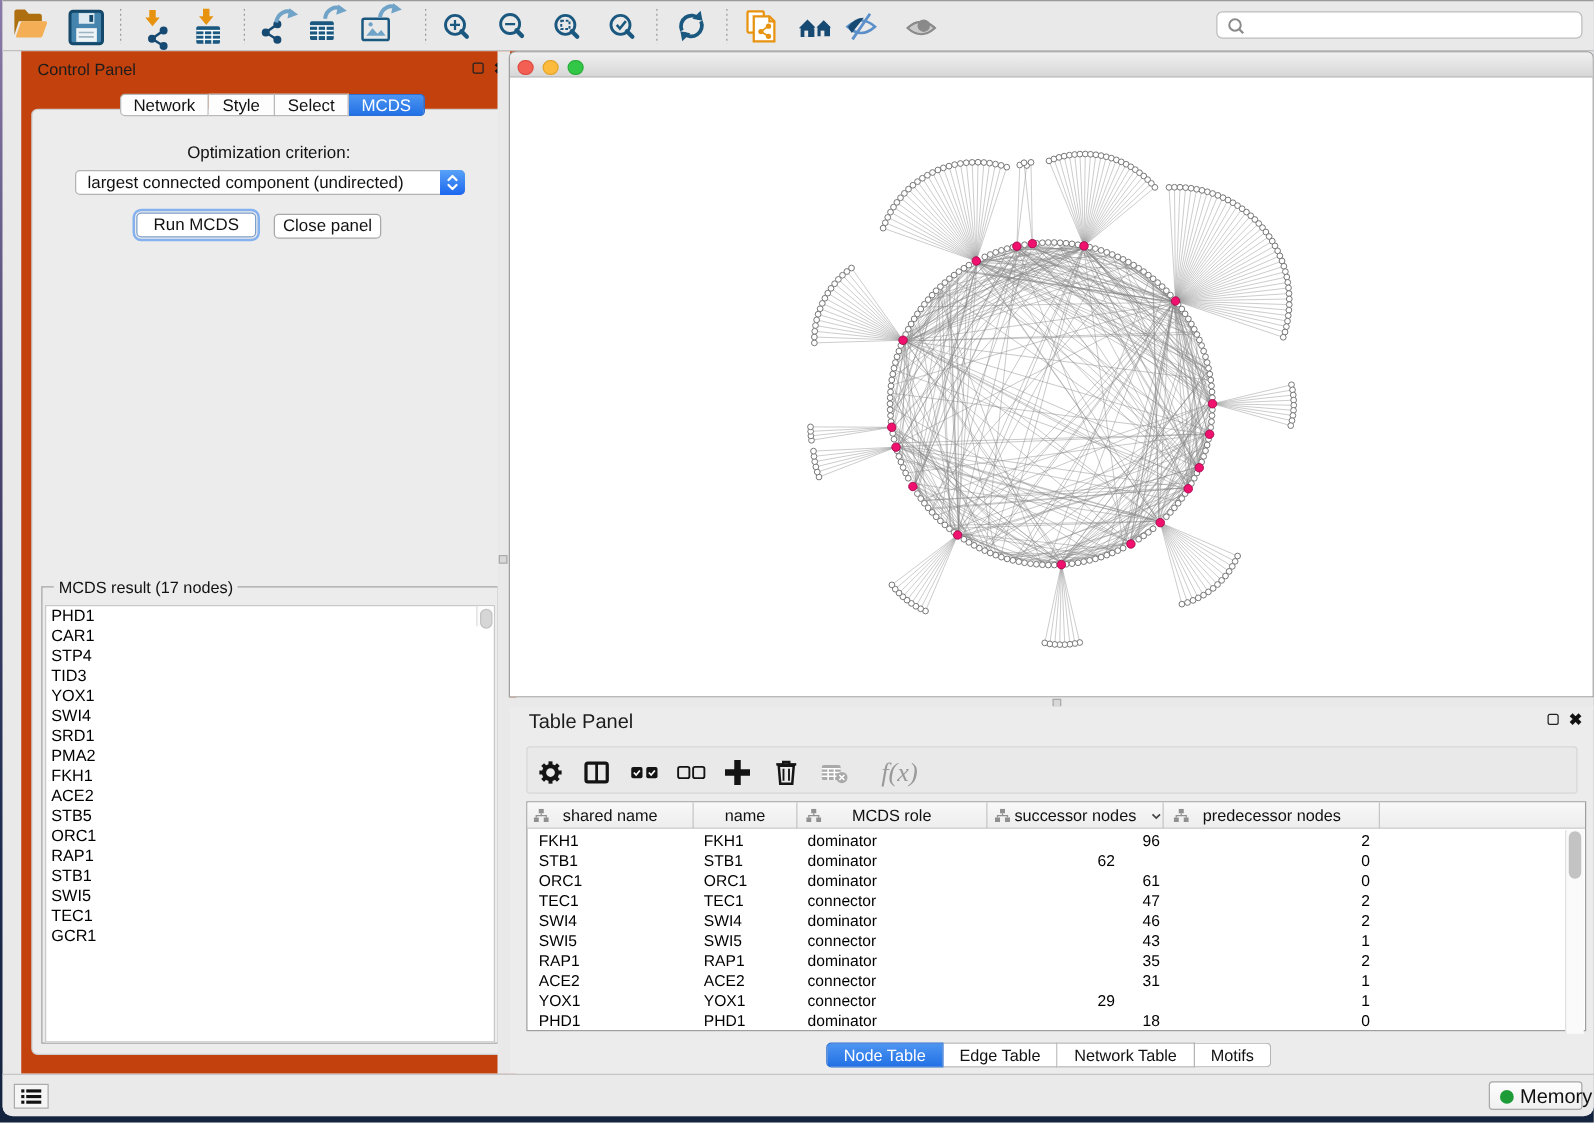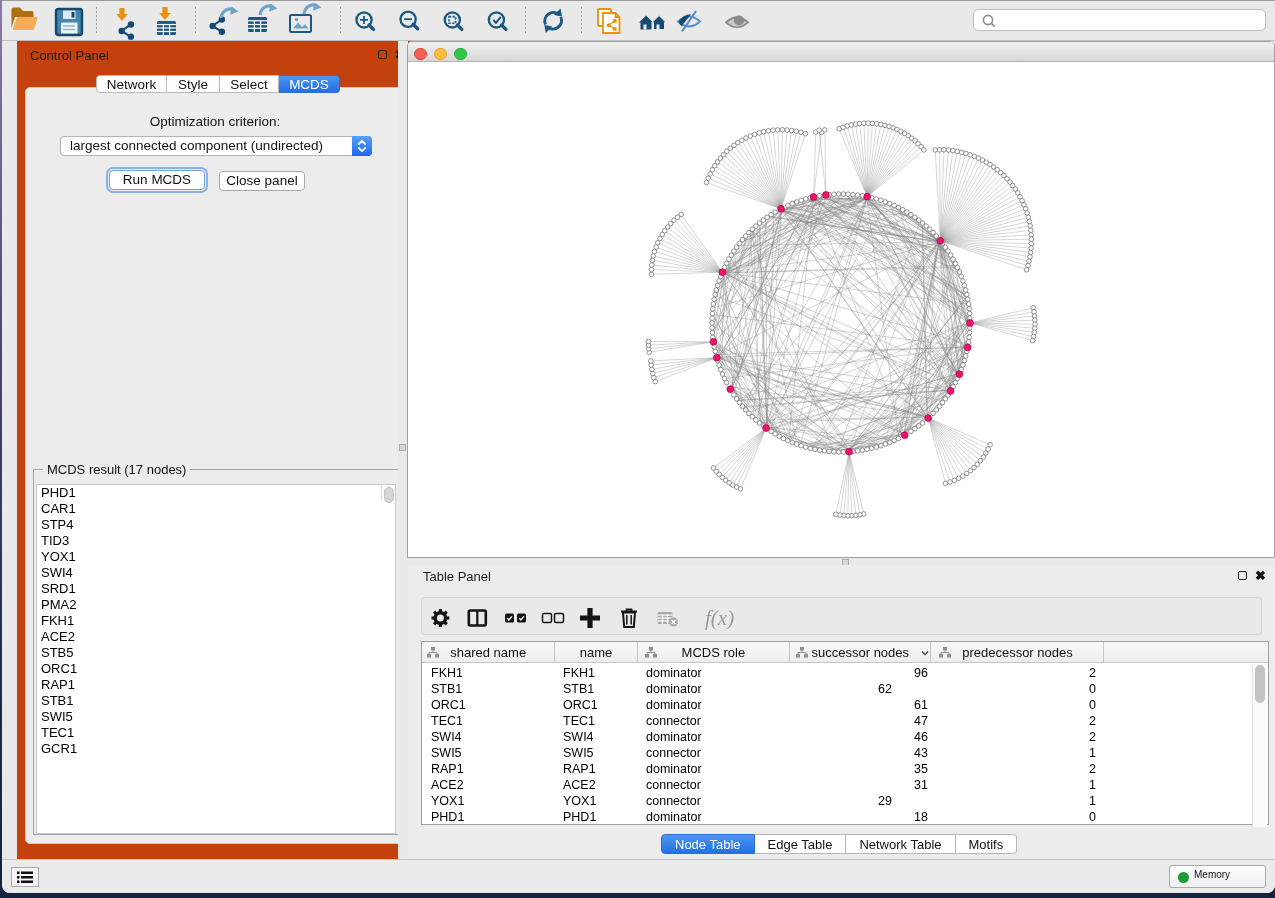--- a/index.html
+++ b/index.html
@@ -68,21 +68,21 @@
   border:1px solid #9f9f9f; border-radius:5px 5px 0 0; background:#fff; overflow:hidden; }
 #nettitle { position:absolute; left:0; top:0; width:100%; height:20px;
   background:linear-gradient(#f0f0f0,#d7d7d7); border-bottom:1px solid #b2b2b2; }
 #nettitle .t { position:absolute; width:100%; text-align:center; top:3.5px;
   font-size:12.5px; font-weight:bold; color:#3a3a3a; }
 .tl { position:absolute; top:5.5px; width:12.5px; height:12.5px; border-radius:50%; }
 #netcanvas { position:absolute; left:0; top:21px; width:866px; height:494px; background:#fff; }
 
 
 #tpanel { position:absolute; left:406px; top:565px; width:867px; height:294px; background:#ececec; }
-#tp-title { position:absolute; left:15px; top:4px; font-size:13px; color:#1c1c1c; }
+#tp-title { position:absolute; left:15px; top:4px; font-size:16px; color:#1c1c1c; }
 #tp-toolbar { position:absolute; left:13px; top:32px; width:841px; height:38px;
   background:#e9e9e9; border:1px solid #d7d7d7; border-radius:3px; }
 #tbl { position:absolute; left:13px; top:76px; width:848px; height:184px;
   background:#fff; border:1px solid #9e9e9e; }
 #tbl-head { position:absolute; left:0; top:0; width:100%; height:21px;
   background:linear-gradient(#f8f8f8,#ededed); border-bottom:1px solid #c6c6c6;
   font-size:13px; color:#111; }
 .hcell { position:absolute; top:0; height:21px; line-height:21px; text-align:center;
   border-right:1px solid #c6c6c6; }
 .hicon { position:absolute; top:5px; width:12px; height:11px; }
@@ -98,23 +98,23 @@
   background:#fff; border:1px solid #b5b5b5; border-left:none; color:#111; }
 .btab.first { border-left:1px solid #b5b5b5; border-radius:4px 0 0 4px; }
 .btab.last { border-radius:0 4px 4px 0; }
 .btab.sel { background:linear-gradient(#4d95f2,#2271e5); color:#fff; border-color:#2b6fd4; }
 
 
 #statusbar { position:absolute; left:0; top:859px; width:1273px; height:34px;
   background:#eaeaea; border-top:1px solid #c5c5c5; }
 #listbtn { position:absolute; left:9px; top:7px; width:28px; height:20px;
   background:#f5f5f5; border:1px solid #ababab; }
-#membtn { position:absolute; right:9px; top:5px; width:97px; height:23px;
+#membtn { position:absolute; right:9px; top:5px; width:75px; height:23px;
   background:linear-gradient(#fdfdfd,#f0f0f0); border:1px solid #a9a9a9;
-  border-radius:3px; font-size:10px; color:#111; }
+  border-radius:3px; font-size:16px; color:#111; }
 #membtn .dot { position:absolute; left:8px; top:6px; width:11px; height:11px;
   border-radius:50%; background:#1d9b37; }
 #membtn .txt { position:absolute; left:24px; top:3px; }
 </style>
 </head>
 <body>
 <div id="win">
     <div style="position:absolute;left:0;top:0;width:100%;height:1px;background:#9a9a9a;z-index:99"></div>
   <div id="toolbar">
       <svg width="780" height="41" style="position:absolute;left:0;top:0">

